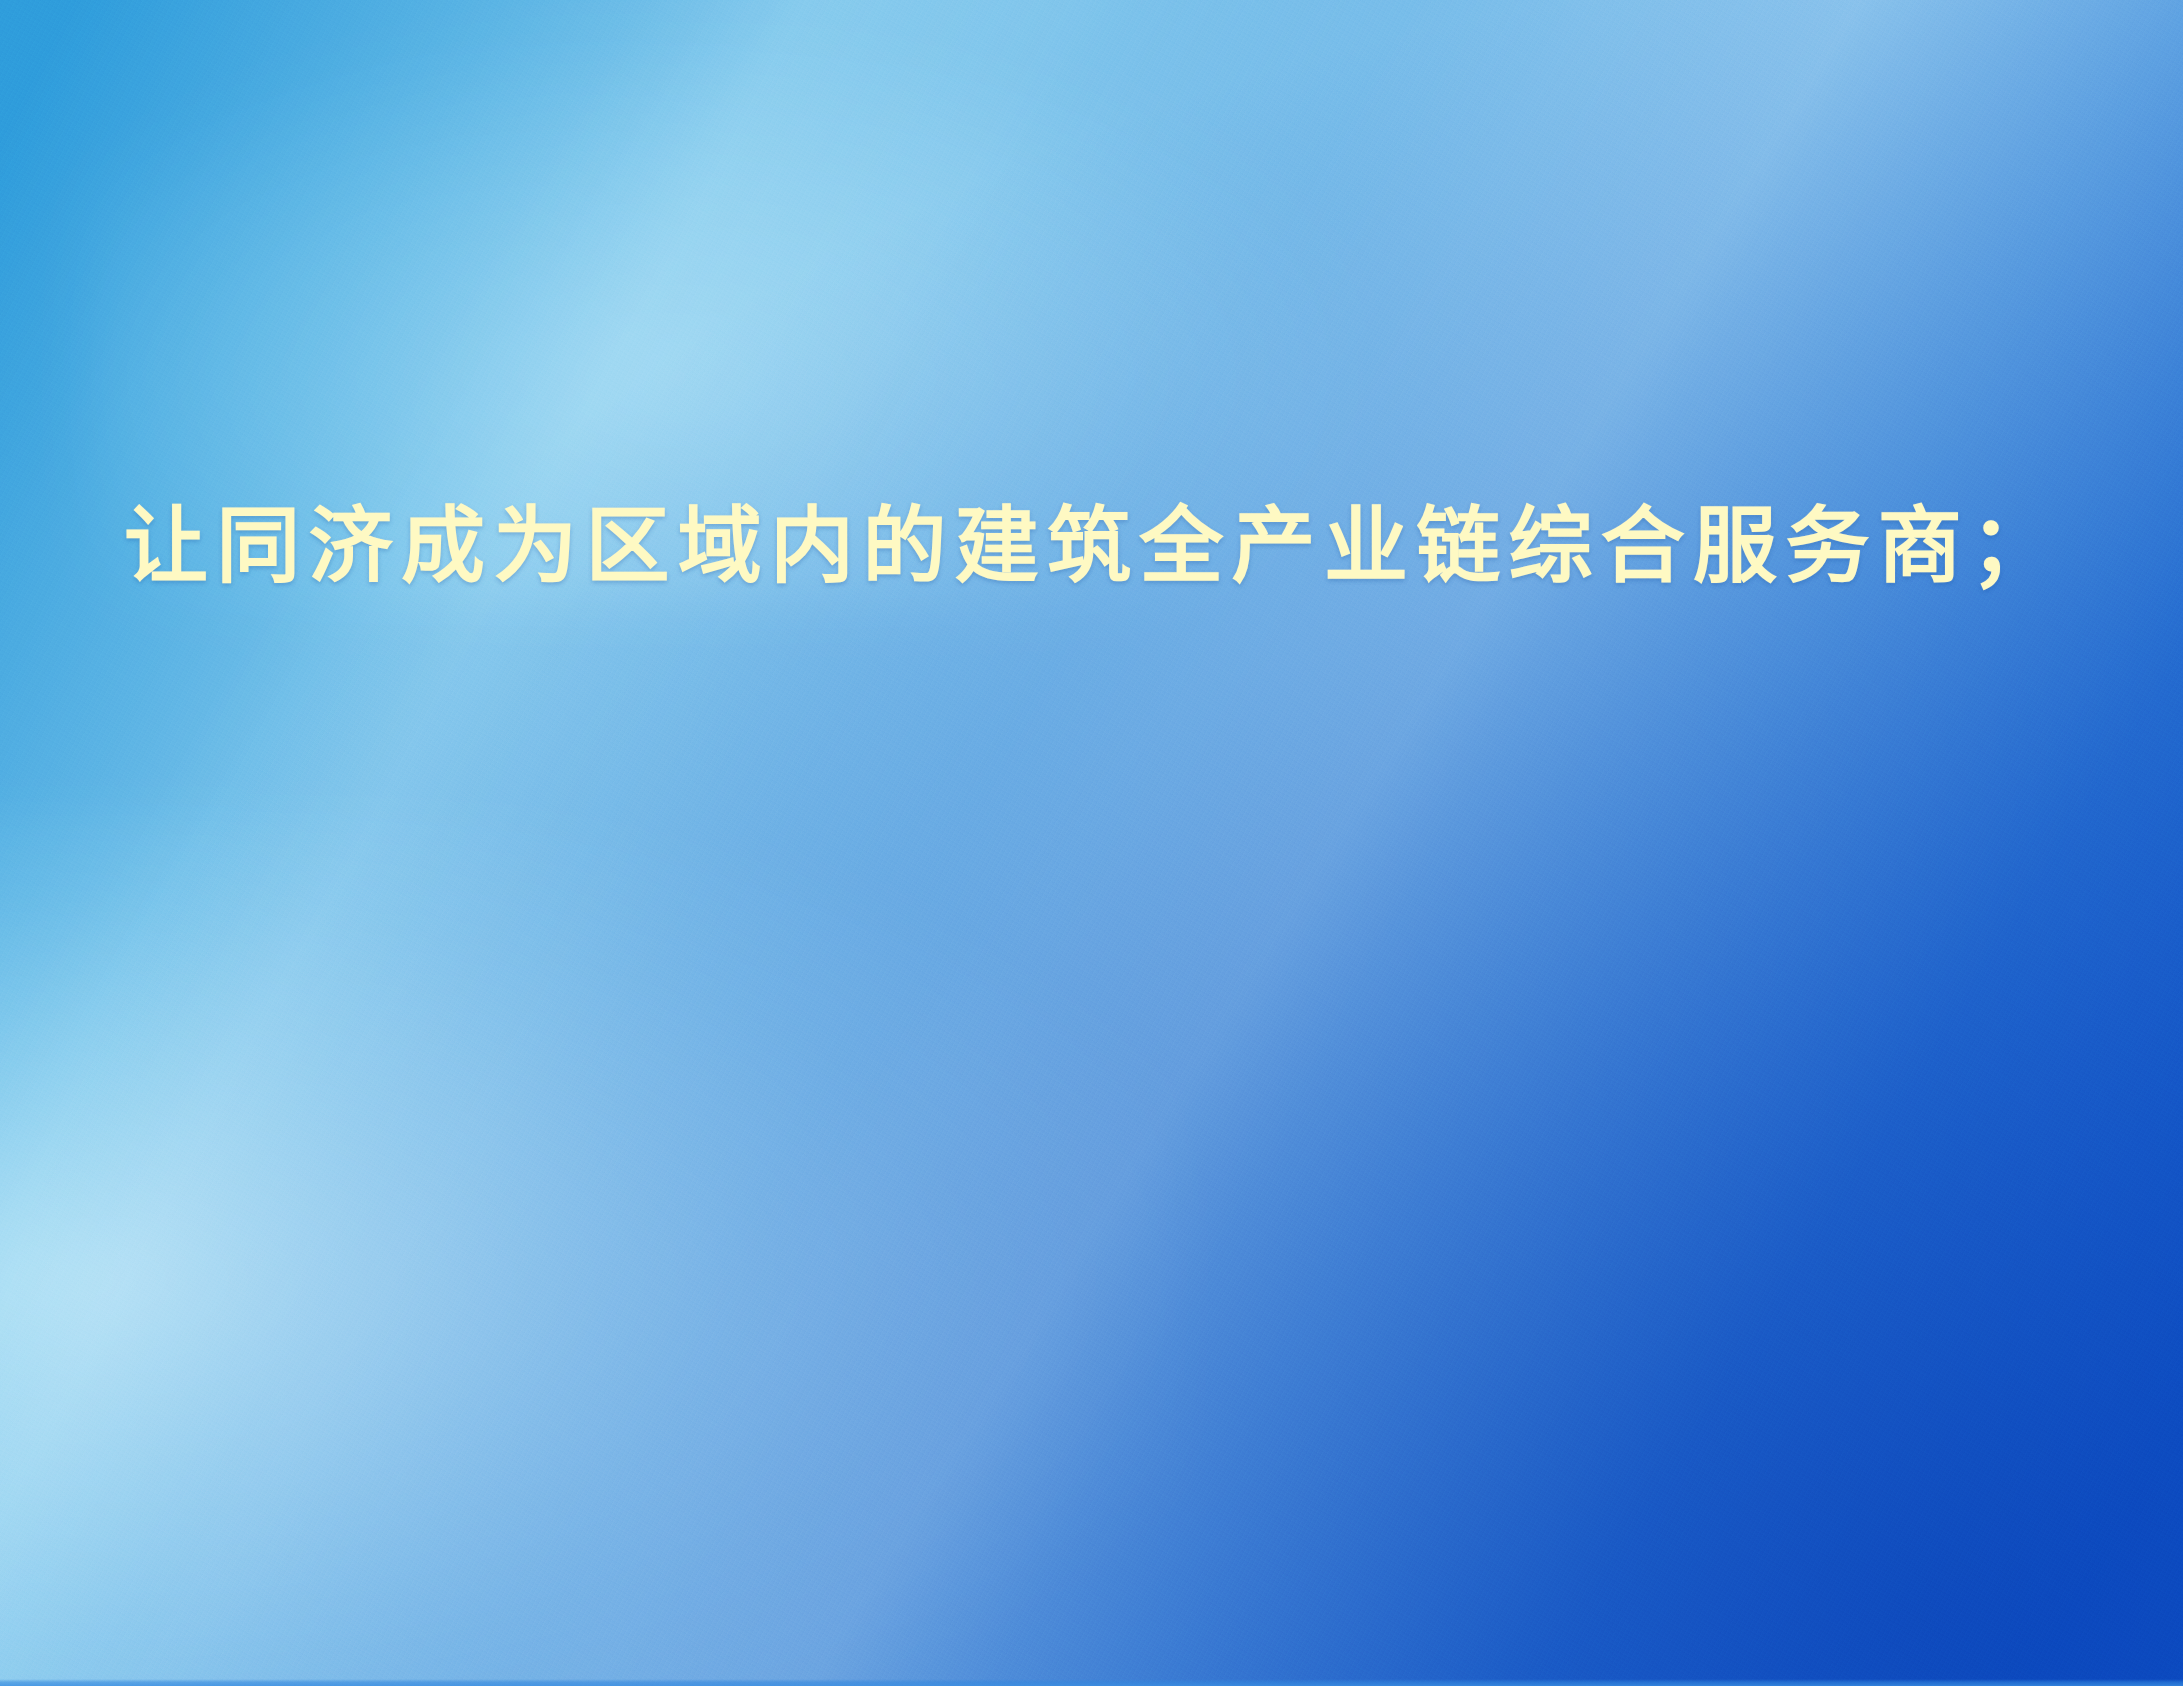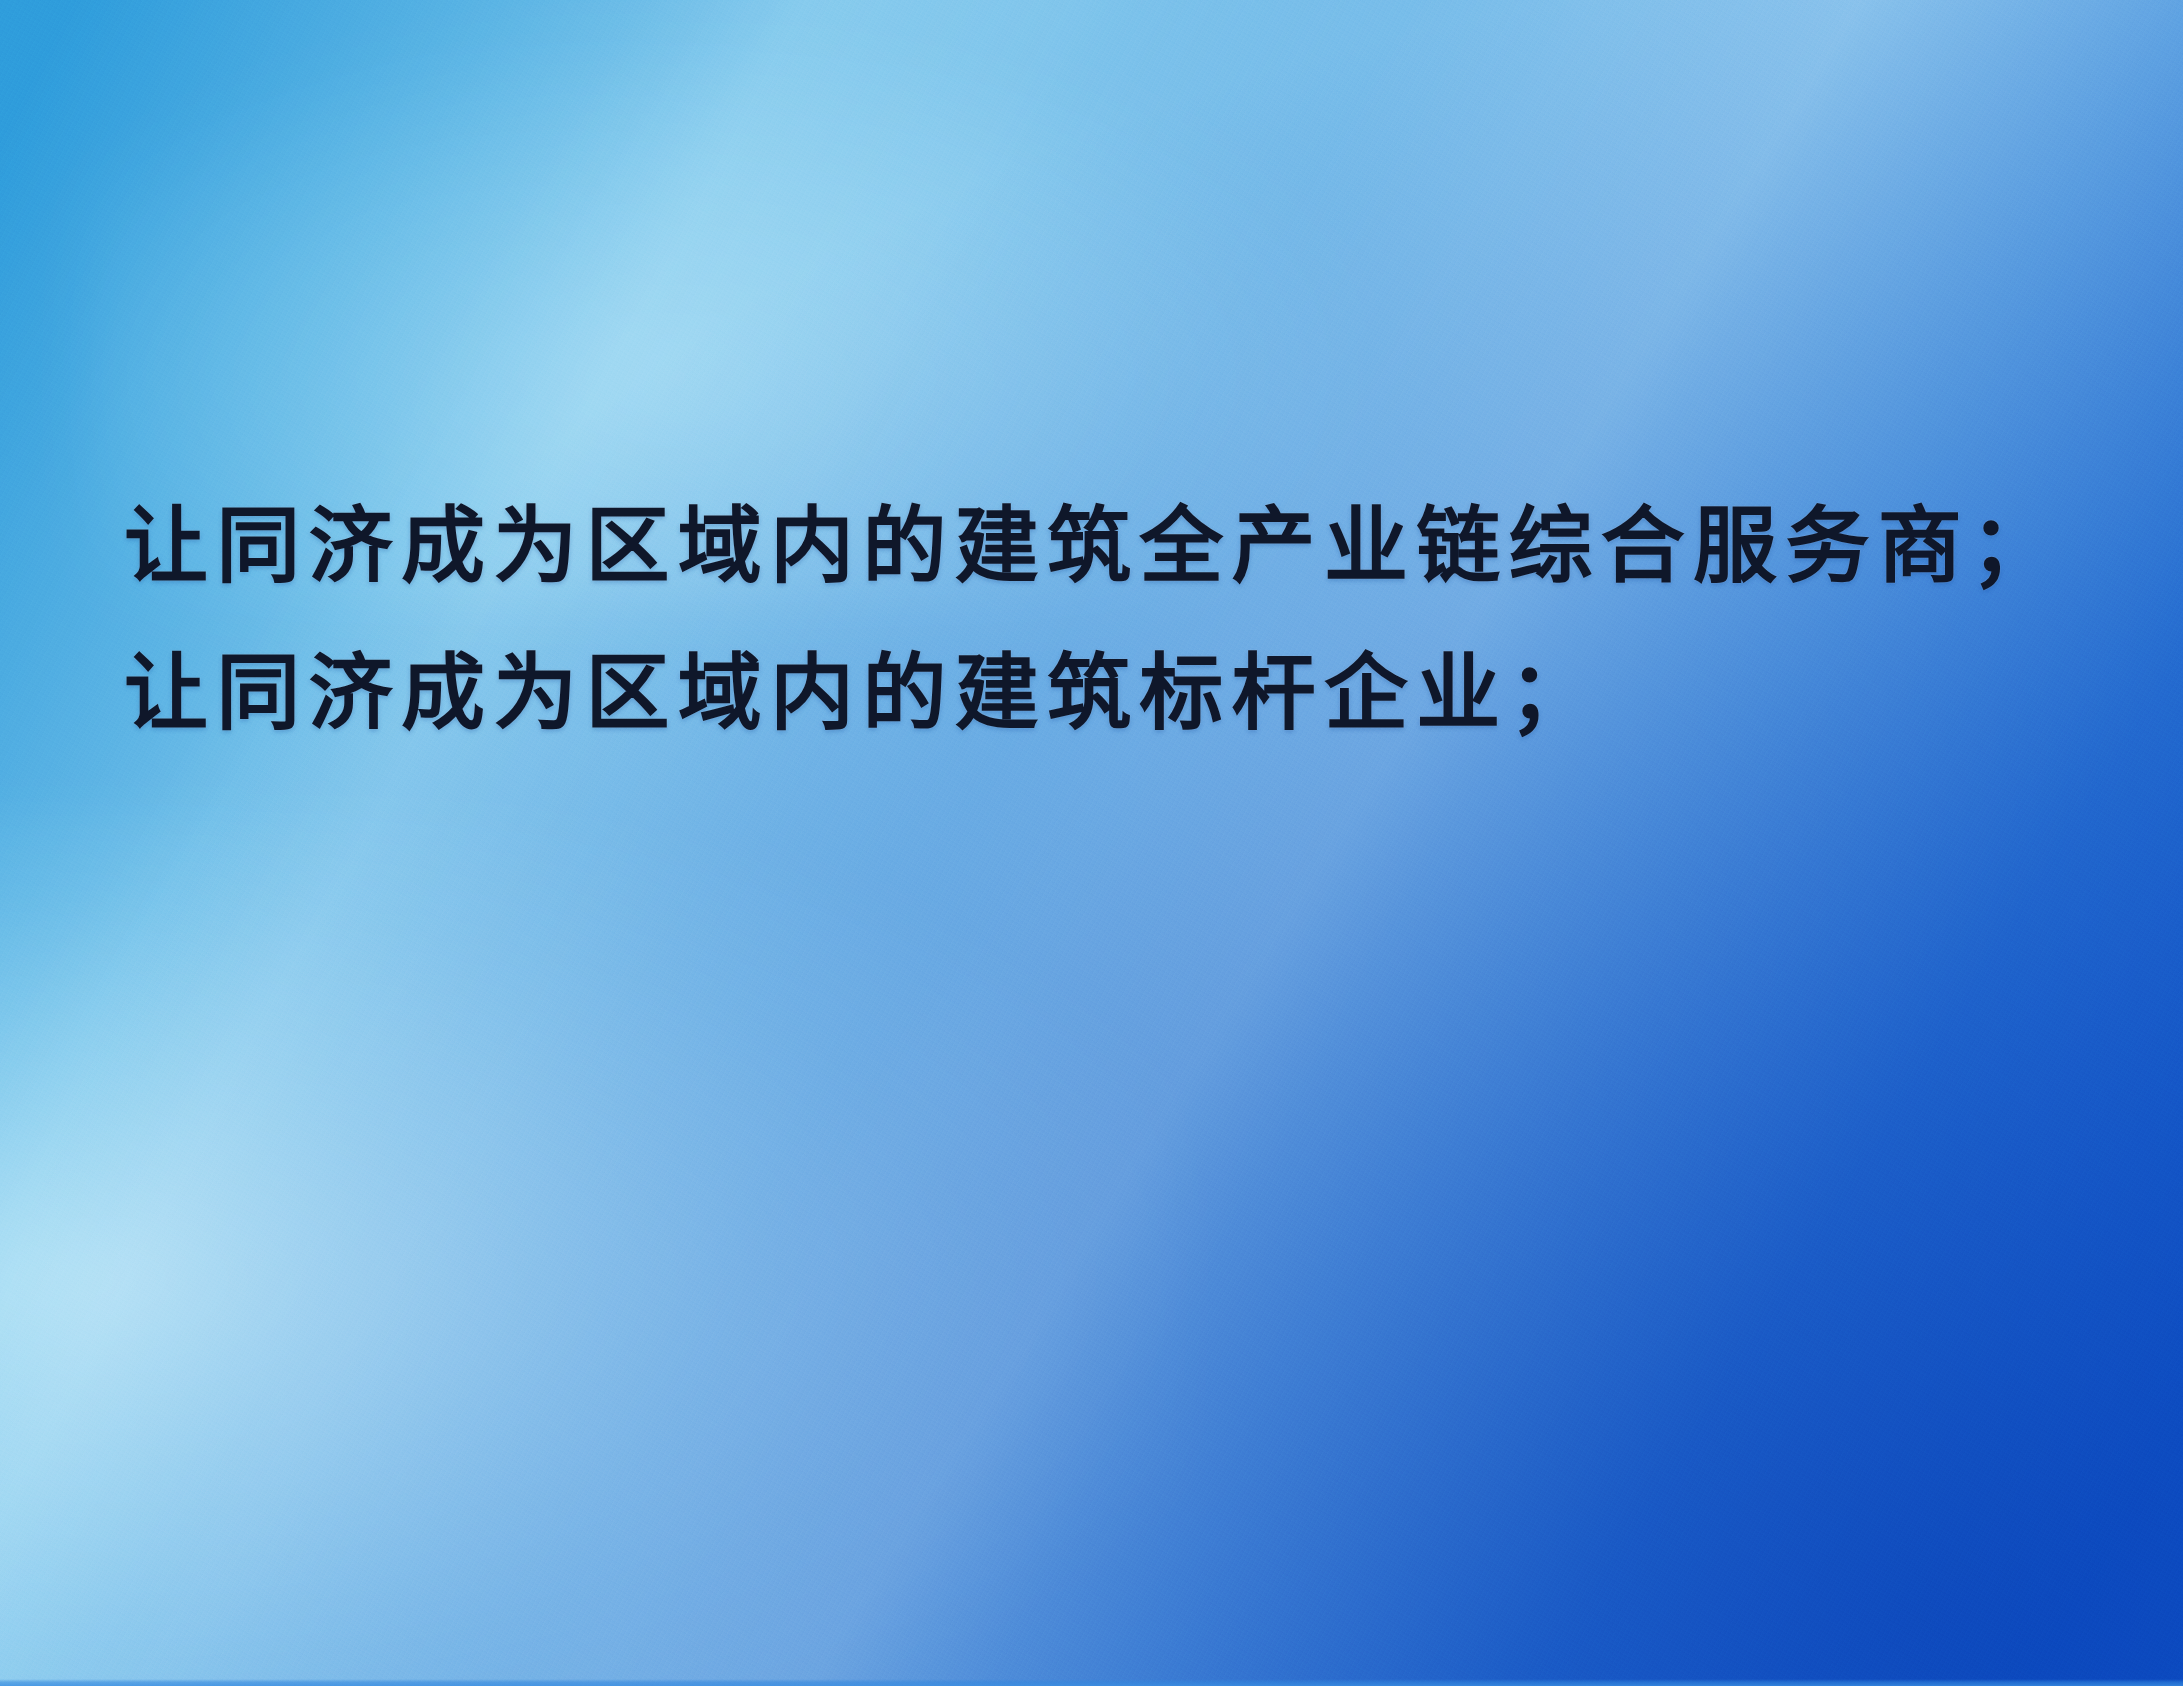--- a/index.html
+++ b/index.html
@@ -143,21 +143,21 @@
 
   
   .text-block {
     position: absolute;
     left: 124px;
     top: 473px;
     right: 90px;
   }
 
   .line {
-    color: #0f172a;
+    color: #fef9c3;
     font-weight: bold;
     font-size: 84px;
     line-height: 147px;
     letter-spacing: 8.3px;
     white-space: nowrap;
     text-shadow:
       0 1.5px 4.5px rgba(10, 70, 150, 0.28),
       0 0 1.5px rgba(255, 255, 255, 0.35);
   }
 </style>
@@ -170,17 +170,16 @@
   <div class="bg-sweep-a"></div>
   <div class="bg-sweep-b"></div>
   <div class="bg-glow-left"></div>
   <div class="bg-glow-upper"></div>
   <div class="bg-shade-br"></div>
   <div class="bg-noise"></div>
   <div class="bg-bottom-edge"></div>
 
   <div class="text-block">
     <div class="line">让同济成为区域内的建筑全产业链综合服务商；</div>
-    <div class="line">让同济成为区域内的建筑标杆企业；</div>
   </div>
 
 </div>
 
 
 </body></html>

